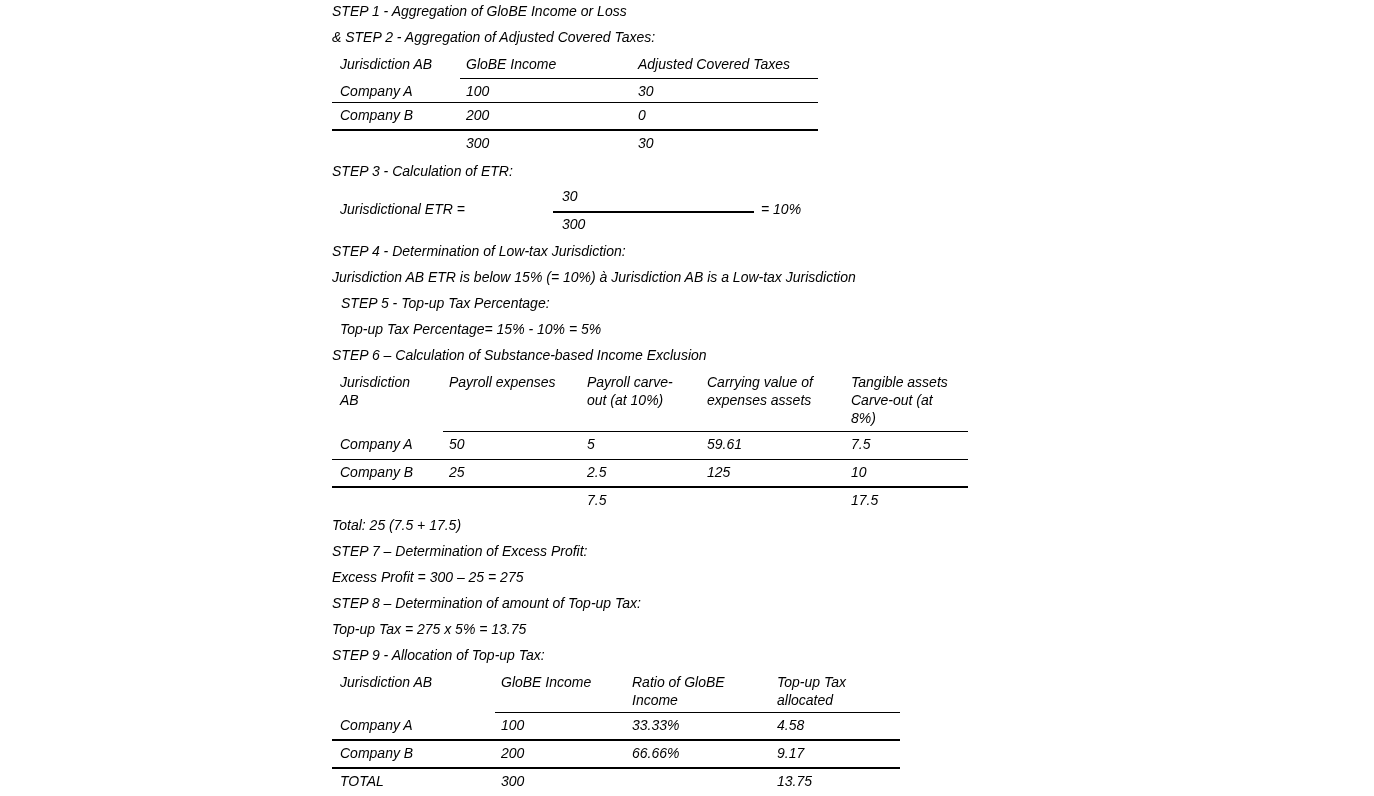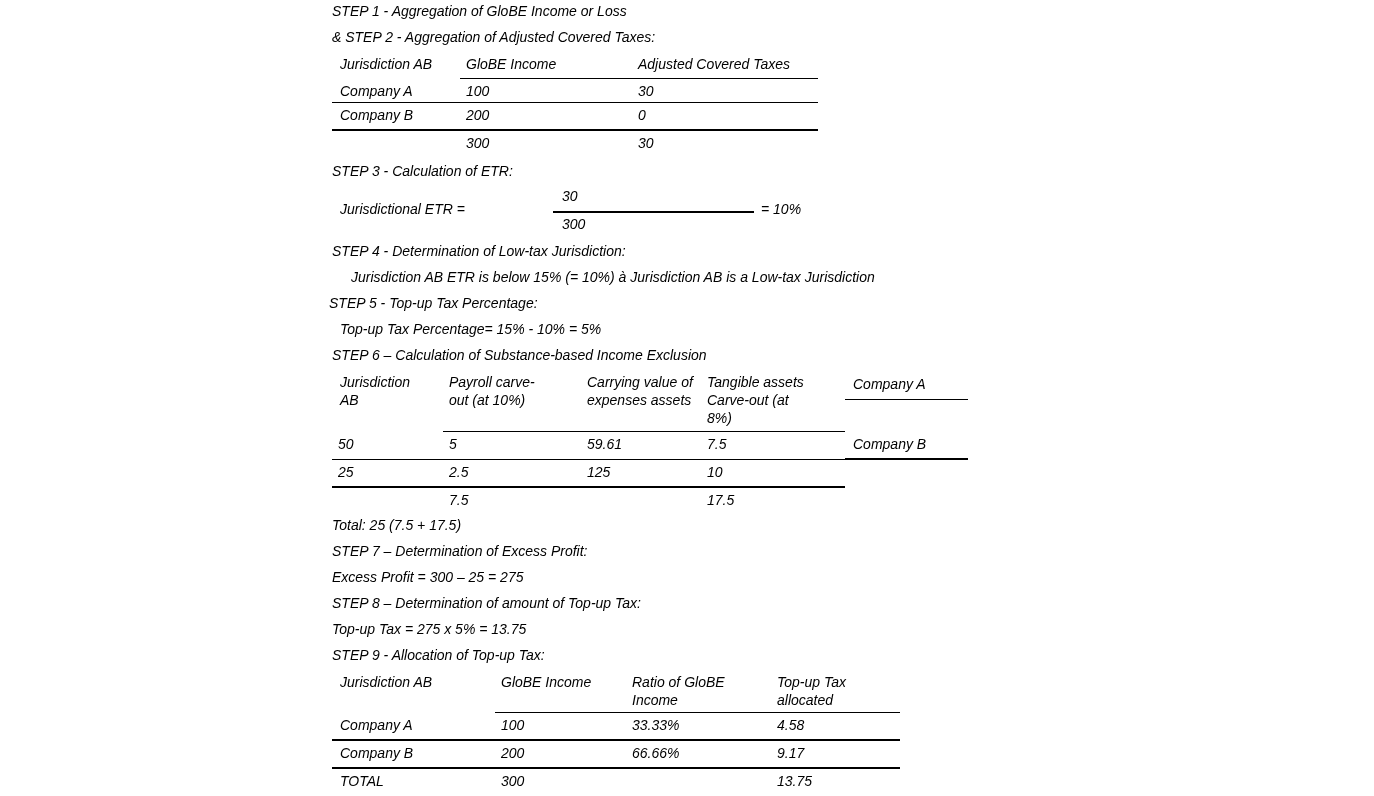--- a/index.html
+++ b/index.html
@@ -60,29 +60,30 @@
   </div>
 
   <div class="line" style="left:332px;top:163px">STEP 3 - Calculation of ETR:</div>
   <div class="line" style="left:340px;top:201px">Jurisdictional ETR =</div>
   <div class="line" style="left:562px;top:188px">30</div>
   <div class="fracbar"></div>
   <div class="line" style="left:562px;top:216px">300</div>
   <div class="line" style="left:761px;top:201px">= 10%</div>
 
   <div class="line" style="left:332px;top:243px">STEP 4 - Determination of Low-tax Jurisdiction:</div>
-  <div class="line" style="left:351px;top:269px">Jurisdiction AB ETR is below 15% (= 10%) à Jurisdiction AB is a Low-tax Jurisdiction</div>
-  <div class="line" style="left:329px;top:295px">STEP 5 - Top-up Tax Percentage:</div>
+  <div class="line" style="left:332px;top:269px">Jurisdiction AB ETR is below 15% (= 10%) à Jurisdiction AB is a Low-tax Jurisdiction</div>
+  <div class="line" style="left:341px;top:295px">STEP 5 - Top-up Tax Percentage:</div>
   <div class="line" style="left:340px;top:321px">Top-up Tax Percentage= 15% - 10% = 5%</div>
 
   <div class="line" style="left:332px;top:347px">STEP 6 – Calculation of Substance-based Income Exclusion</div>
 
   <div class="tbl t2">
     <div class="c hd c1">Jurisdiction
 AB</div>
+    <div class="c hd b1">Payroll expenses</div>
     <div class="c hd b1">Payroll carve-
 out (at 10%)</div>
     <div class="c hd b1">Carrying value of
 expenses assets</div>
     <div class="c hd b1">Tangible assets
 Carve-out (at
 8%)</div>
 
     <div class="c rw b1 c1">Company A</div>
     <div class="c rw b1">50</div>

